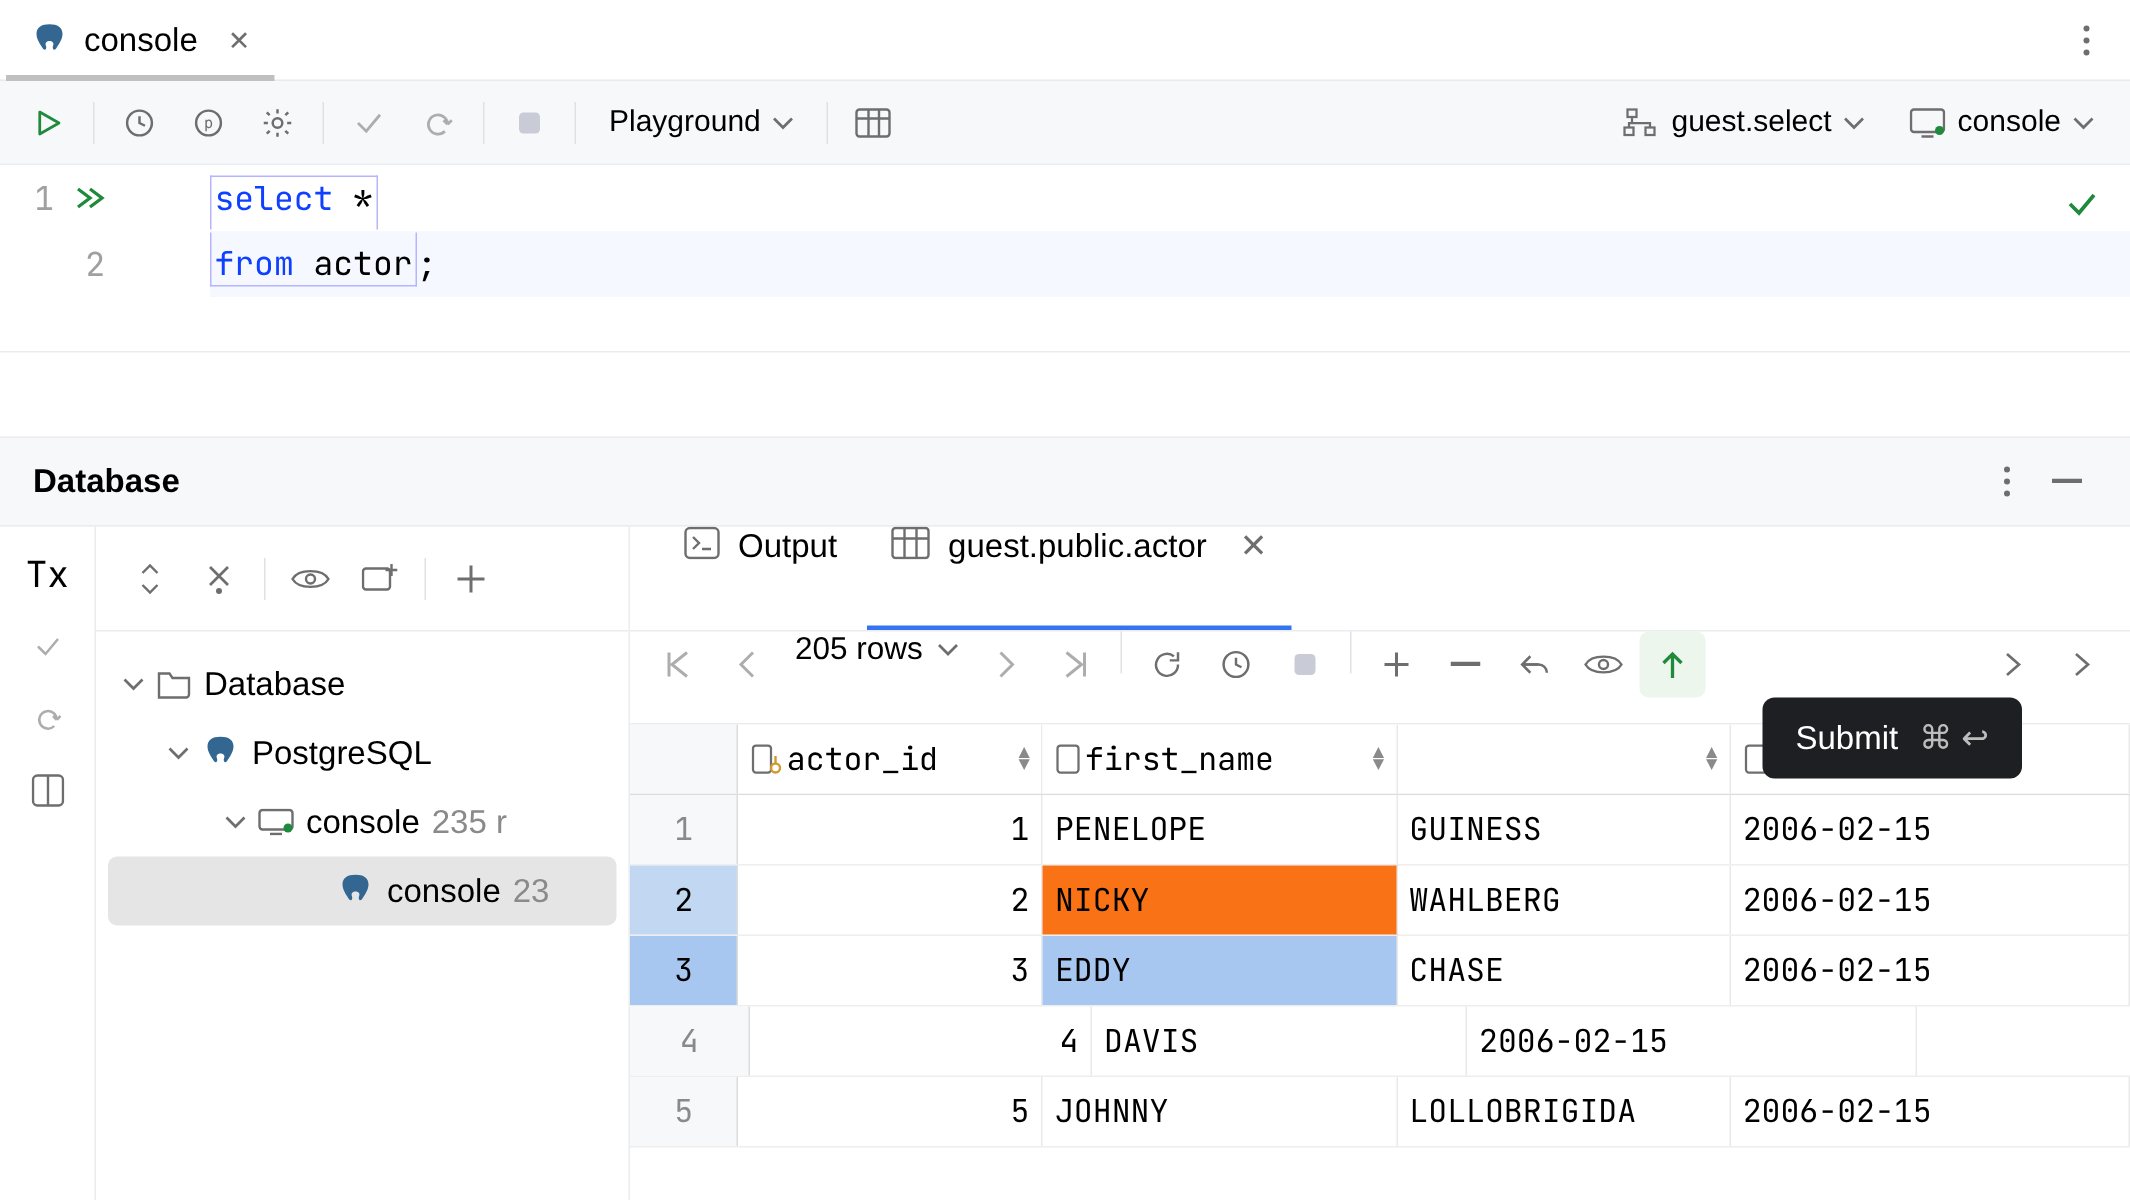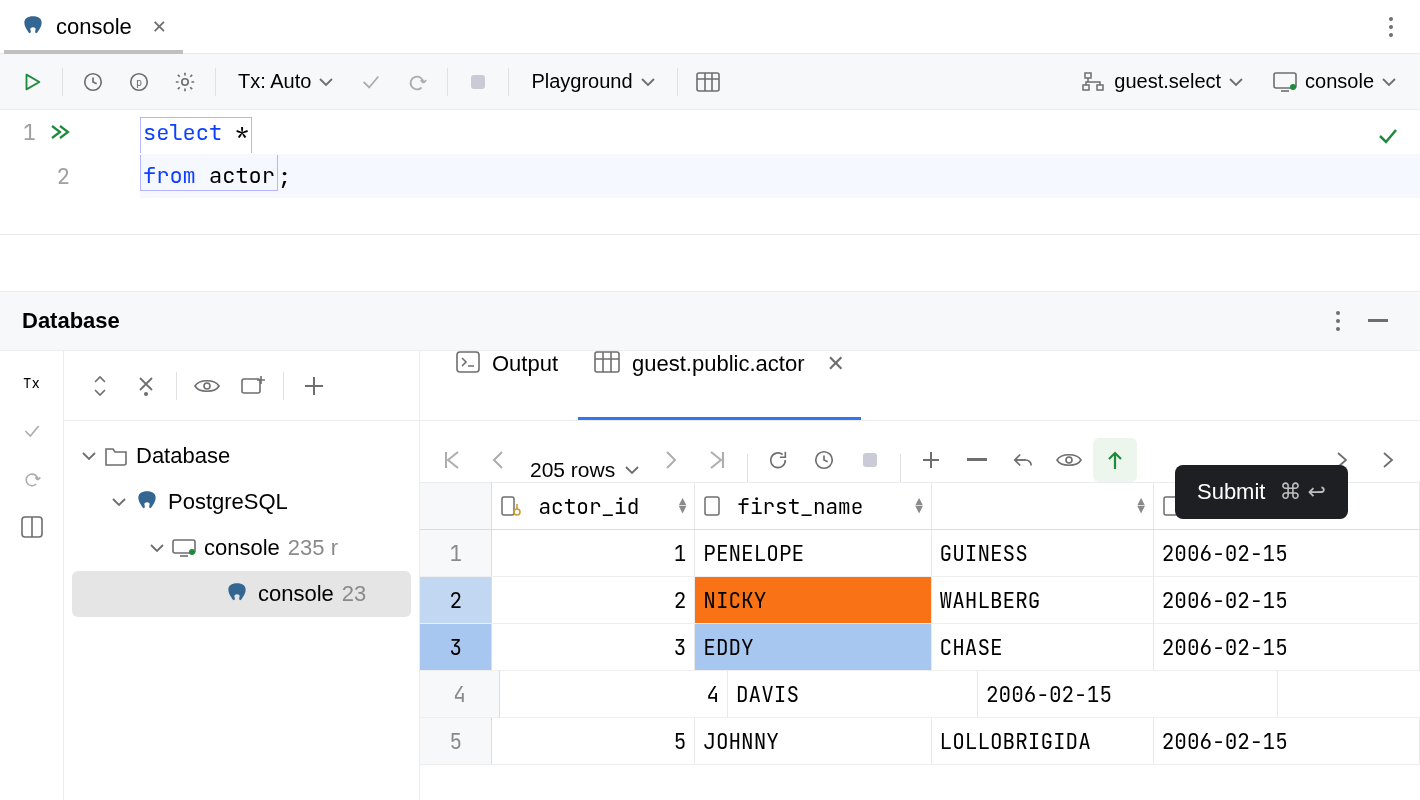--- a/index.html
+++ b/index.html
@@ -55,40 +55,40 @@
 
   .svc-main { display: flex; flex: 1; min-height: 0; }
   .tree { width: 356px; border-right: 1px solid #ebecf0; padding-top: 12px; font-size: 22px; overflow: hidden; }
   .tree-row { display: flex; align-items: center; gap: 8px; height: 46px; padding-left: 18px; white-space: nowrap; }
   .tree-row.d1 { padding-left: 48px; }
   .tree-row.d2 { padding-left: 86px; }
   .tree-row.d3 { padding-left: 152px; background: #e5e5e5; border-radius: 6px; margin: 0 8px; }
   .tree .count { color: #8a8a8a; }
 
   .results { flex: 1; display: flex; flex-direction: column; min-width: 0; position: relative; }
-  .res-toolbar { display: flex; align-items: flex-end; height: 62px; border-bottom: 1px solid #ebecf0; padding: 0 10px; gap: 2px; }
+  .res-toolbar { display: flex; align-items: flex-start; height: 62px; border-bottom: 1px solid #ebecf0; padding: 0 10px; gap: 2px; }
   .res-tbtn { width: 44px; height: 44px; display: flex; align-items: center; justify-content: center; color: #6e6e6e; }
   .res-sep { width: 1px; height: 28px; background: #dfe1e5; margin: 0 6px; }
   .rows-label { font-size: 21px; padding: 0 8px; display: flex; align-items: center; gap: 10px; }
   .submit-btn { background: #edf6ed; border-radius: 6px; }
 
   .tooltip { position: absolute; top: 44px; right: 72px; background: #1e1f22; color: #fff; font-size: 22px; padding: 14px 22px; border-radius: 8px; display: flex; align-items: center; gap: 14px; z-index: 10; }
   .tooltip .shortcut { color: #bdbdbd; }
 
   .grid { flex: 1; overflow: hidden; }
   .grid-header, .grid-row { display: flex; height: 47px; align-items: stretch; }
   .grid-header { border-bottom: 1px solid #dcdcdc; font-size: 21px; }
   .cell { border-right: 1px solid #e9e9e9; display: flex; align-items: center; padding: 0 8px; overflow: hidden; white-space: nowrap; }
   .rownum-h { width: 80px; background: #f7f8fa; border-right: 1px solid #dcdcdc; }
   .rownum { width: 80px; background: #f7f8fa; border-right: 1px solid #dcdcdc; justify-content: center; color: #8a8a8a; font-size: 21px; }
   .c-id { width: 228px; justify-content: flex-end; }
   .c-fn { width: 266px; }
   .c-ln { width: 250px; }
   .c-lu { width: 300px; }
-  .hd { background: #fff; gap: 16px; }
+  .hd { background: #fff; gap: 2px; }
   .hd .sorters { margin-left: auto; color: #8a8a8a; font-size: 12px; display:flex; flex-direction:column; line-height: 8px; }
   .grid-row { border-bottom: 1px solid #eeeeee; font-size: 21px; }
   .grid-row .cell { }
   .edited .rownum { background: #c2d8f2; color: #000; }
   .edited .c-fn { background: #f97316; }
   .selected .rownum { background: #a8c7f0; color: #000; }
   .selected .c-fn { background: #a8c7f0; }
 
   svg { display: block; }
   .pg-icon { width: 26px; height: 26px; }
@@ -134,26 +134,20 @@
         <text x="12" y="16" text-anchor="middle" font-size="11" fill="#6e6e6e" font-family="monospace">p</text>
       </svg>
   </div>
   <div class="tbtn">
     <svg width="22" height="22" viewBox="0 0 24 24">
         <circle cx="12" cy="12" r="3.5" fill="none" stroke="#6e6e6e" stroke-width="1.8"></circle>
         <path fill="none" stroke="#6e6e6e" stroke-width="1.8" d="M12 2v3M12 19v3M4.2 4.2l2.1 2.1M17.7 17.7l2.1 2.1M2 12h3M19 12h3M4.2 19.8l2.1-2.1M17.7 6.3l2.1-2.1"></path>
       </svg>
   </div>
   <div class="sep"></div>
-  <div class="tbtn-text">
-    <span>Tx: Auto</span>
-    <svg class="chev" width="14" height="10" viewBox="0 0 14 10">
-        <path d="M1 2l6 6 6-6" fill="none" stroke="#6e6e6e" stroke-width="1.8"></path>
-      </svg>
-  </div>
   <div class="tbtn muted-icon">
     <svg width="22" height="22" viewBox="0 0 24 24">
         <path d="M4 12l6 6L20 6" fill="none" stroke="#adadad" stroke-width="2"></path>
       </svg>
   </div>
   <div class="tbtn muted-icon">
     <svg width="22" height="22" viewBox="0 0 24 24">
         <path d="M5 13a7 7 0 1 1 2 5M5 13l-3-3M5 13l3-3" fill="none" stroke="#adadad" stroke-width="2" transform="scale(-1,1) translate(-24,0)"></path>
       </svg>
   </div>
@@ -243,21 +237,21 @@
   </div>
   <div class="icon-btn">
     <svg width="20" height="4" viewBox="0 0 20 4">
         <rect width="20" height="3" fill="#6e6e6e"></rect>
       </svg>
   </div>
 </div>
 
 <div class="svc-body">
   <div class="svc-gutter">
-    <div class="row mono" style="font-size:14px">Tx</div>
+    <div class="row mono" style="font-size:24px">Tx</div>
     <div class="row faded">
         <svg width="20" height="20" viewBox="0 0 24 24">
           <path d="M4 12l6 6L20 6" fill="none" stroke="#adadad" stroke-width="2"></path>
         </svg>
       </div>
     <div class="row faded">
         <svg width="20" height="20" viewBox="0 0 24 24">
           <path d="M19 13a7 7 0 1 0-2 5M19 13l3-3M19 13l-3-3" fill="none" stroke="#adadad" stroke-width="2"></path>
         </svg>
       </div>

